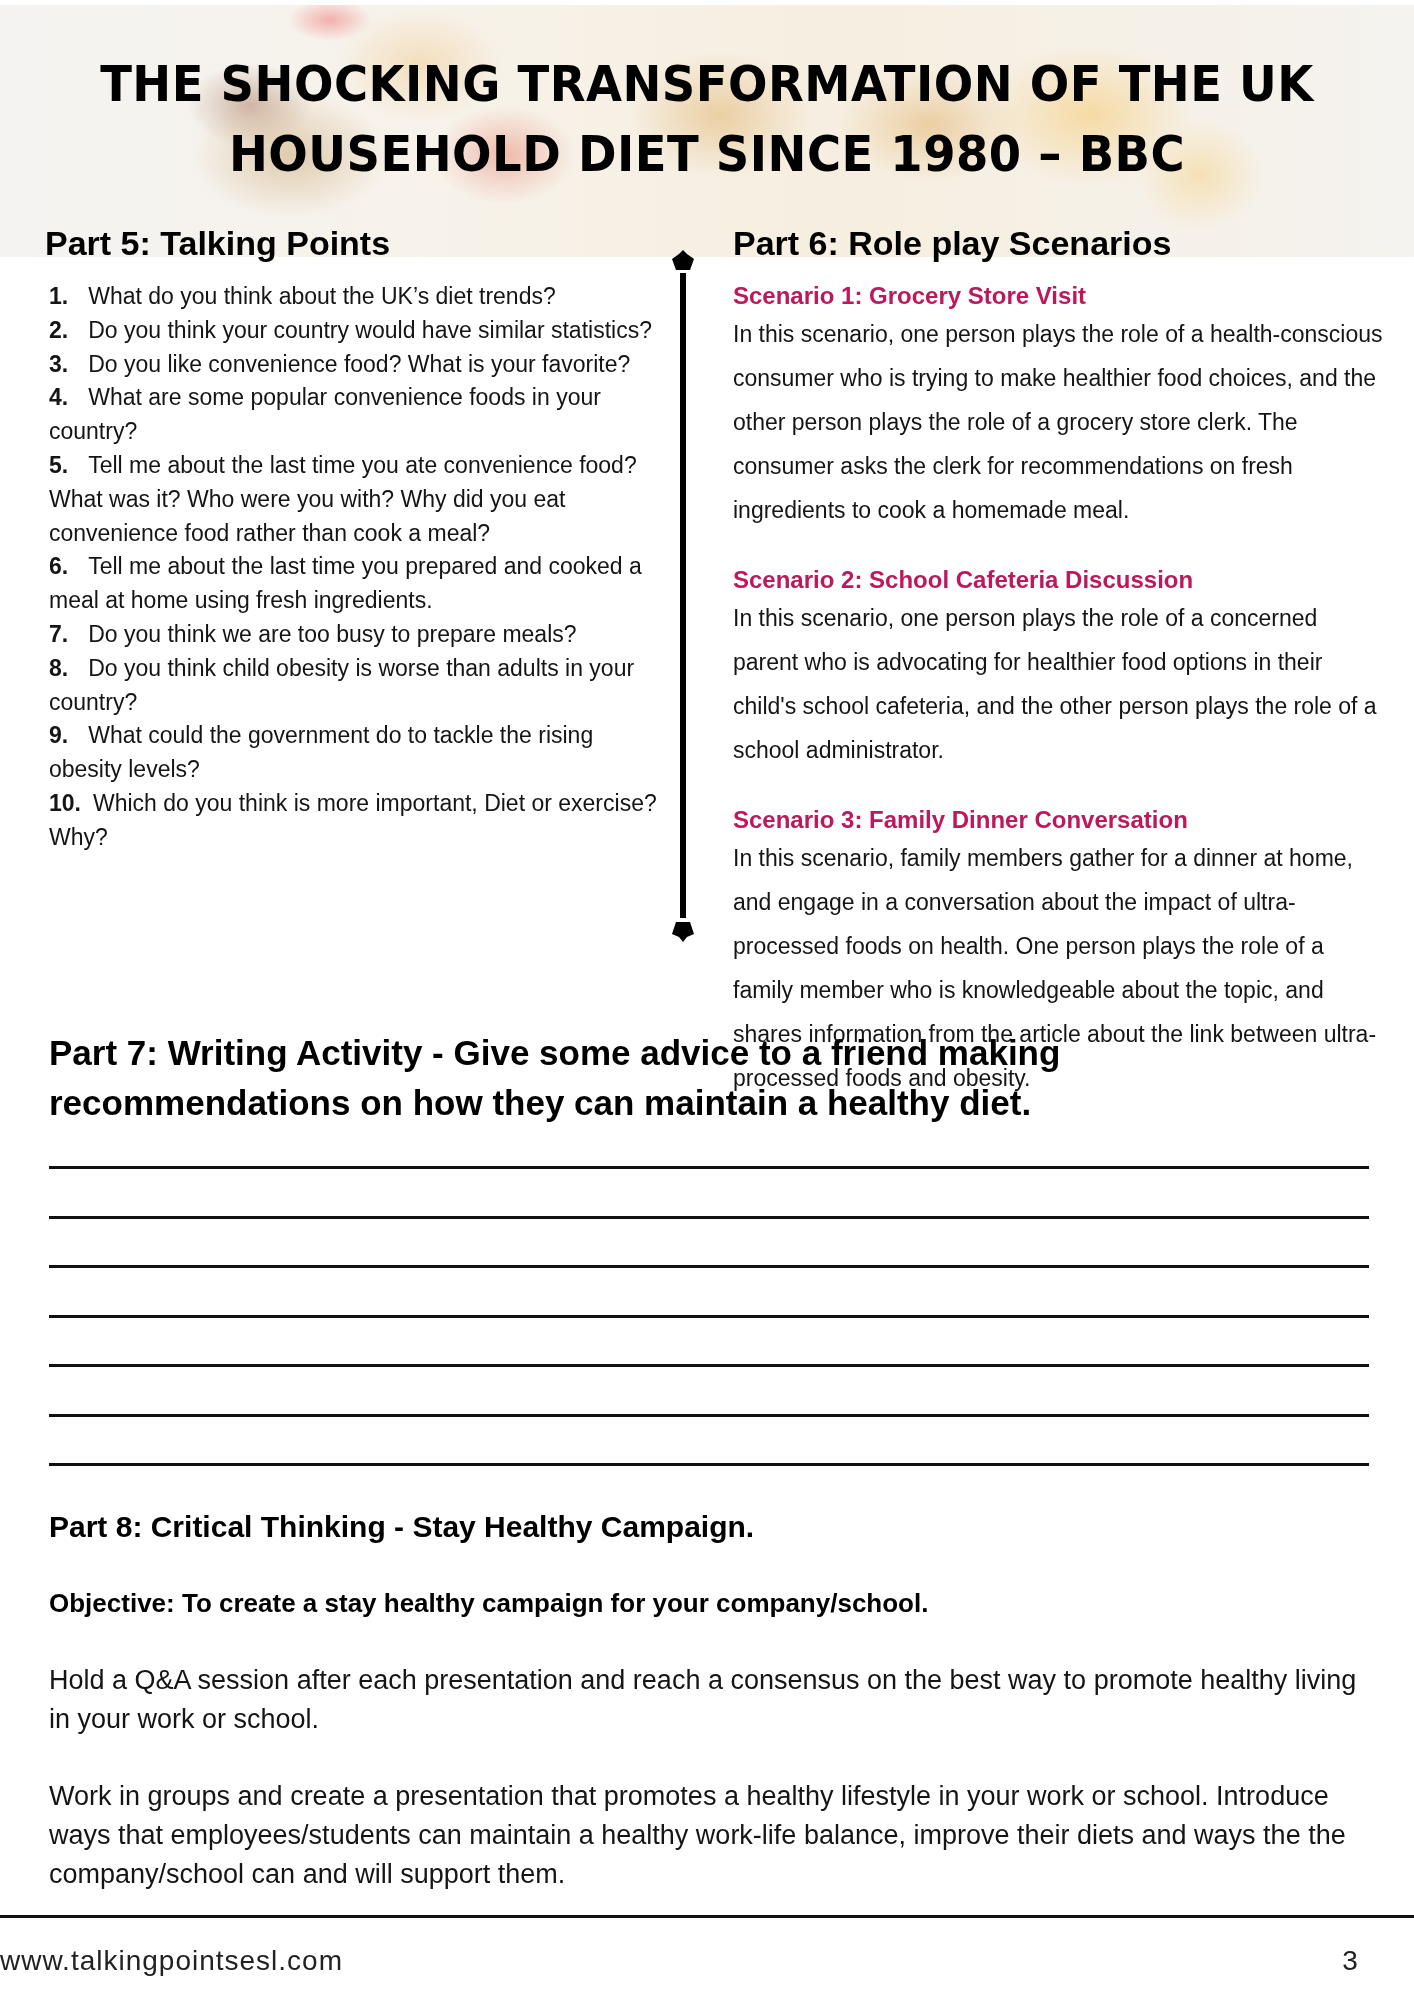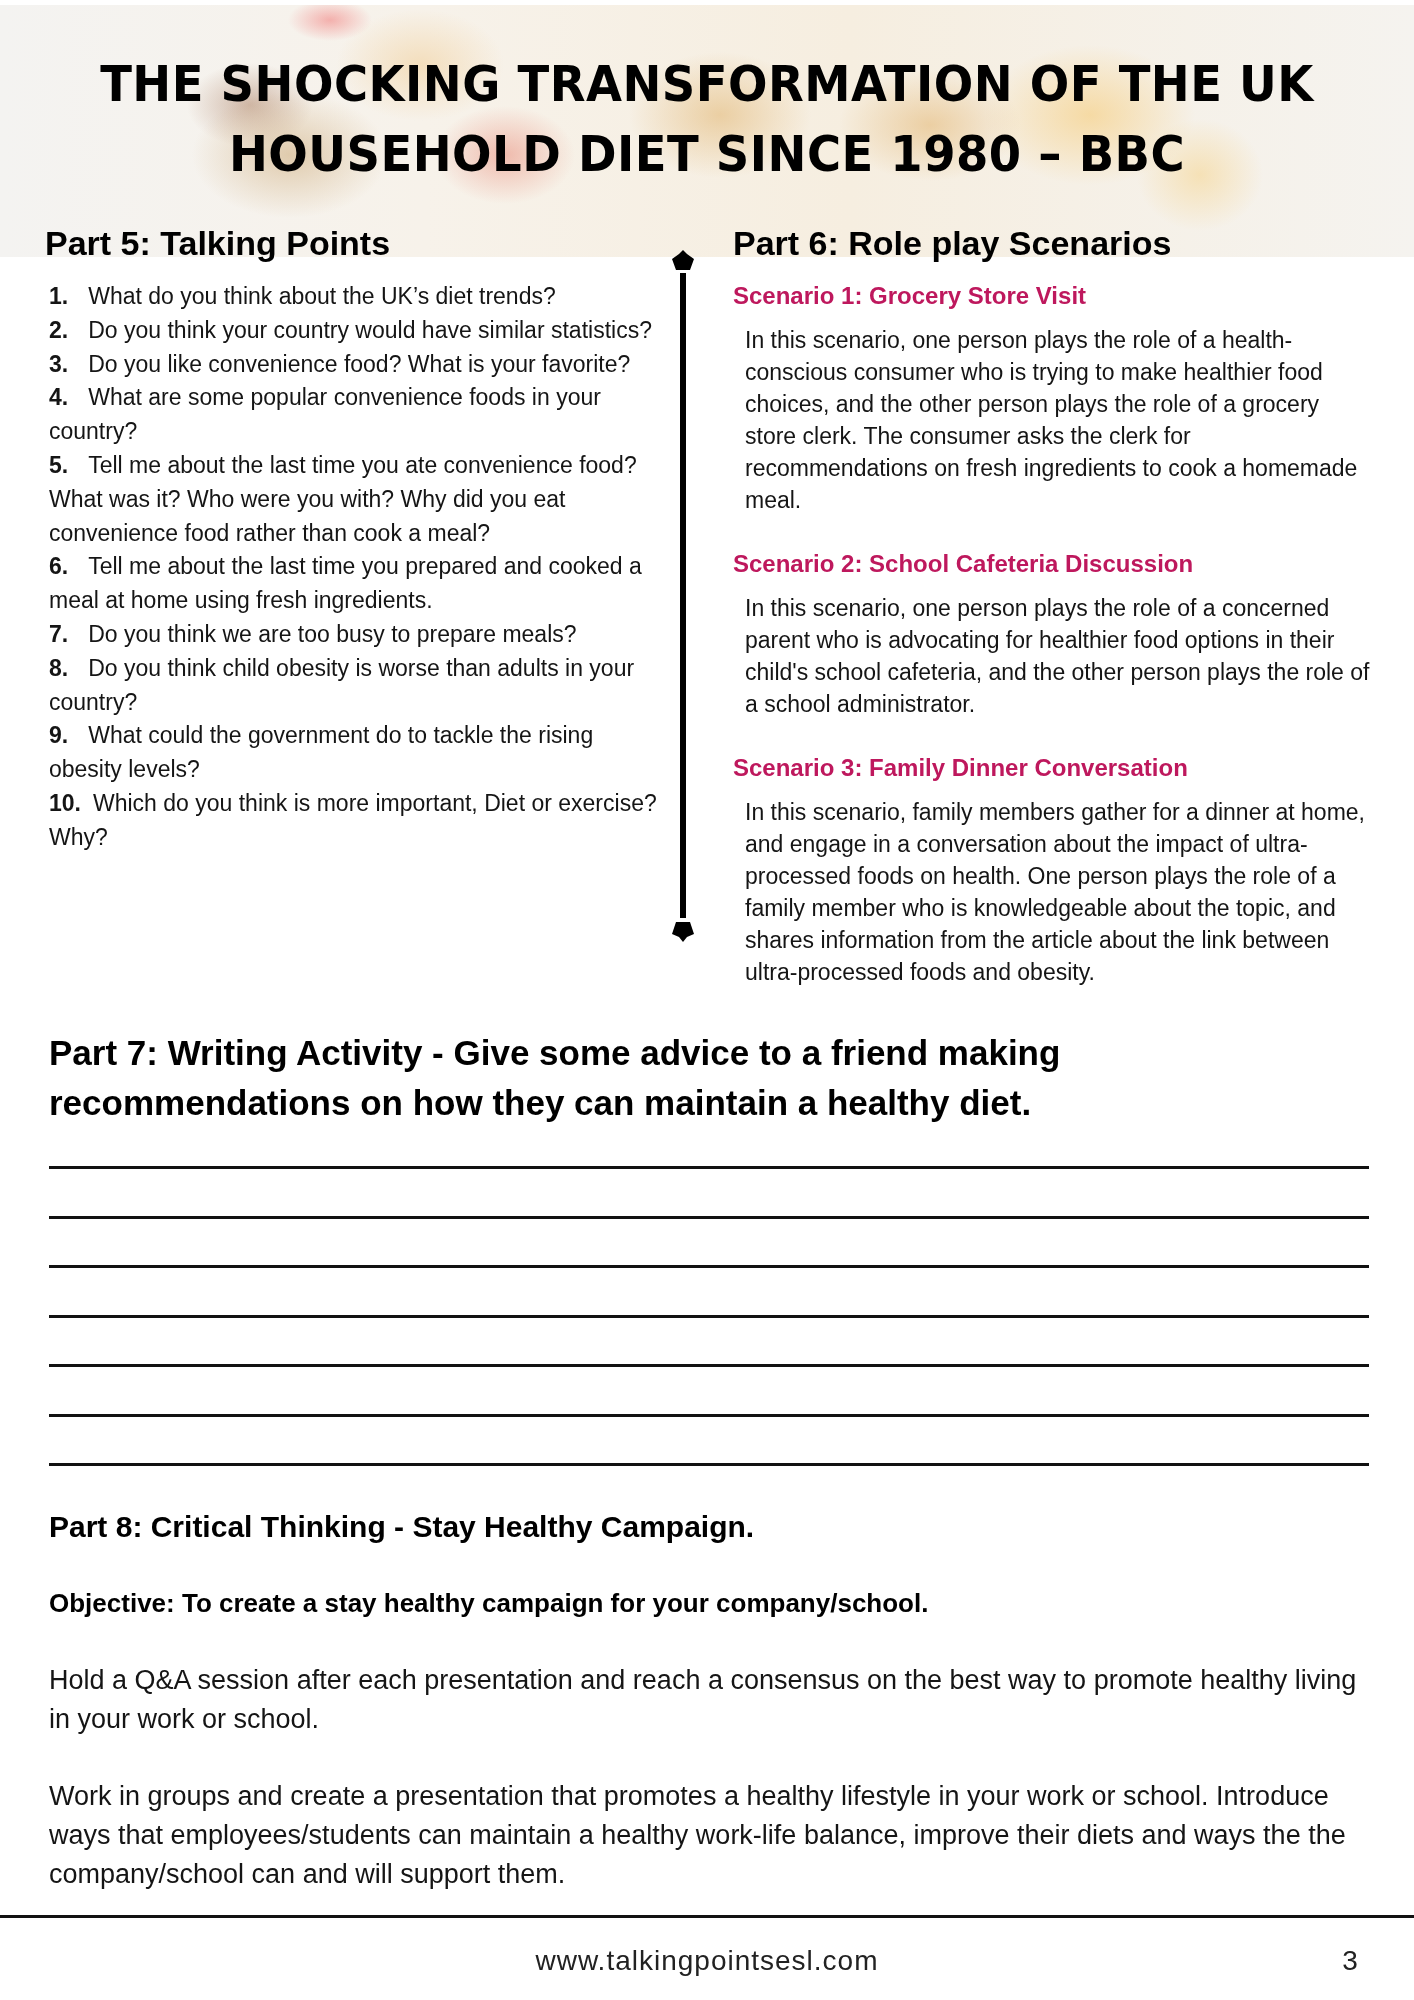--- a/index.html
+++ b/index.html
@@ -43,38 +43,38 @@
     .talk-list { list-style: none; margin: 14px 0 0 4px; padding: 0; }
     .talk-item {
       font-size: 23px; line-height: 33.8px; color: #151515;
     }
     .talk-num { font-weight: bold; display: inline-block; margin-right: 20px; }
     .talk-num.two { margin-right: 12px; }
 
     .scenario { margin-top: 14px; }
     .scenario + .scenario { margin-top: 32px; }
     .scenario-title { font-weight: bold; font-size: 24px; line-height: 32px; margin: 0; color: #be185d; }
-    .scenario-text { font-size: 23px; line-height: 32px; margin: 12px; color: #151515; }
+    .scenario-text { font-size: 23px; line-height: 44px; margin: 0; color: #151515; }
 
     .divider { position: absolute; left: 670px; top: 250px; width: 26px; height: 692px; }
 
     .part7 { position: absolute; left: 49px; top: 1028px; width: 1320px; }
     .part7 .section-heading { font-size: 35px; line-height: 50px; }
 
     .write-lines { position: absolute; left: 49px; top: 1166px; width: 1320px; }
     .write-line { height: 0; border-top: 3px solid #111; margin-bottom: 46.5px; }
 
     .part8 { position: absolute; left: 49px; top: 1505px; width: 1320px; }
     .part8 .section-heading { font-size: 30px; line-height: 44px; text-decoration-thickness: 2.5px; }
     .objective { font-weight: bold; font-size: 26px; line-height: 40px; margin: 34px 0 0 0; color: #000; }
     .body-para { font-size: 27px; line-height: 39px; margin: 38px 0 0 0; color: #151515; }
 
     .footer-rule { position: absolute; left: 0; top: 1915px; width: 1414px; height: 3px; background: #111; }
     .footer-url {
-      position: absolute; left: 0; top: 1944px; width: 1414px; text-align: center;
+      position: absolute; left: 0; top: 1944px; width: 1414px; 
       font-size: 28px; line-height: 34px; letter-spacing: 1px; color: #222;
     }
     .page-number {
       position: absolute; left: 1330px; top: 1944px; width: 40px; text-align: center;
       font-size: 28px; line-height: 34px; color: #222;
     }
   </style>
 </head>
 <body>
 

